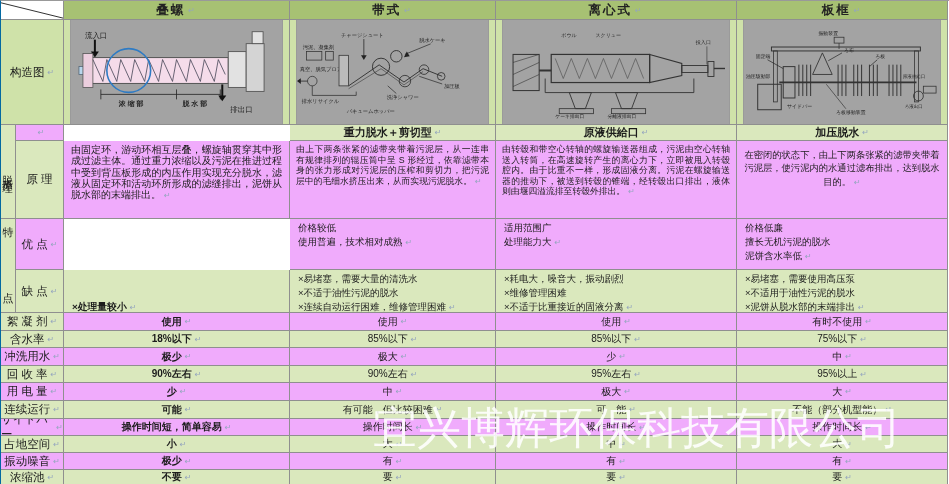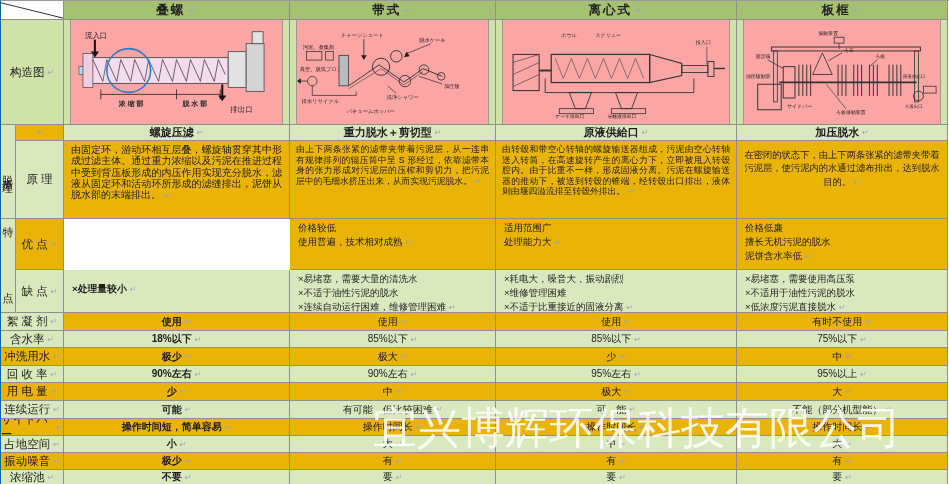--- a/index.html
+++ b/index.html
@@ -6,37 +6,37 @@
 html,body{background:#fff}
 body{font-family:"Liberation Sans","DejaVu Sans",sans-serif}
 .wrap{position:relative;width:949px;height:484px;background:#fff;overflow:hidden;border-left:1px solid #0369a1;border-top:1px solid #999}
 .tbl{display:grid;width:949px;height:484px;
  grid-template-columns:15px 48px 226px 206px 241px 211px;
  grid-template-rows:19px 105px 16px 78px 51px 43px 18px 17px 18px 17px 18px 18px 17px 17px 17px 15px}
 .c{border-right:1px solid #8f8f8f;border-bottom:1px solid #8f8f8f;display:flex;align-items:center;justify-content:center;overflow:hidden;color:#1c1c1c;min-width:0;min-height:0}
 .green{background:#dae8bd}
 .dg{background:#cfe2a9}
 .hg{background:#a7c173}
-.white{background:#eab308}
+.white{background:#f0abfc}
 .hdr{font-weight:bold;font-size:12.5px;letter-spacing:2px;color:#222}
 .sub{font-weight:bold;font-size:11px}
 .lbl{font-size:11.5px}
 .corner{position:relative;background:#fff}
 .corner svg{position:absolute;inset:0;width:100%;height:100%}
 .vert{writing-mode:vertical-rl;text-orientation:upright;font-size:10.5px;letter-spacing:3px}
 .tedian{flex-direction:column;justify-content:space-between;padding:6px 0;font-size:11px}
 .prin{display:block;text-align:justify;padding:3px 6px;font-size:8.8px;line-height:1.2}
 .p1{font-size:10px;line-height:1.13;padding:3px 7px}
 .p4{padding-top:8px;font-size:9.3px;line-height:1.45;text-align:center}
 .adv{display:block;white-space:pre-line;font-size:9.5px;line-height:1.45;padding:2px 8px}
 .a1{font-size:9.8px;font-weight:bold}
 .b{font-weight:bold}
 .v{font-size:10px}
 .ret::after{content:"\21B5";font-size:8px;color:#94a5be;margin-left:3px;font-weight:normal}
-.dbox{background:#fca5a5;border:1px solid #9a9a9a;width:calc(100% - 12px);height:113px;display:flex;align-items:center;justify-content:center;overflow:hidden}
+.dbox{background:#a3a3a3;border:1px solid #9a9a9a;width:calc(100% - 12px);height:113px;display:flex;align-items:center;justify-content:center;overflow:hidden}
 .dbox svg{width:100%;height:100%}
 svg text{font-family:inherit;fill:#222}
 .watermark{position:absolute;left:372px;top:398px;font-size:44px;font-weight:normal;color:rgba(255,255,255,.88);white-space:nowrap;pointer-events:none;letter-spacing:0}
 </style>
 </head>
 <body>
 
 <div class="wrap">
   <div class="tbl">
 
@@ -171,21 +171,20 @@
           <text x="162" y="52" font-size="4.6">原液供給口</text>
           <circle cx="178" cy="70" r="5" fill="none" stroke="#333" stroke-width="0.9"></circle>
           <rect x="183" y="60" width="13" height="7" fill="none" stroke="#333" stroke-width="0.8"></rect>
           <text x="164" y="82" font-size="4.6">ろ液出口</text>
         </svg>
       </div>
     </div>
 
     <div class="c green vert" style="grid-area:3/1/5/2">脱水原理</div>
     <div class="c white ret" style="grid-area:3/2/4/3"></div>
-    <div class="c green sub ret" style="grid-area:3/3/4/4">螺旋压滤</div>
     <div class="c green sub ret" style="grid-area:3/4/4/5">重力脱水＋剪切型</div>
     <div class="c green sub ret" style="grid-area:3/5/4/6">原液供給口</div>
     <div class="c green sub ret" style="grid-area:3/6/4/7">加压脱水</div>
 
     <div class="c green lbl" style="grid-area:4/2/5/3;flex-direction:column">原 理</div>
     <div class="c white prin p1 ret" style="grid-area:4/3/5/4">由固定环，游动环相互层叠，螺旋轴贯穿其中形成过滤主体。通过重力浓缩以及污泥在推进过程中受到背压板形成的内压作用实现充分脱水，滤液从固定环和活动环所形成的滤缝排出，泥饼从脱水部的末端排出。</div>
     <div class="c white prin ret" style="grid-area:4/4/5/5">由上下两条张紧的滤带夹带着污泥层，从一连串有规律排列的辊压筒中呈 S 形经过，依靠滤带本身的张力形成对污泥层的压榨和剪切力，把污泥层中的毛细水挤压出来，从而实现污泥脱水。</div>
     <div class="c white prin ret" style="grid-area:4/5/5/6">由转毂和带空心转轴的螺旋输送器组成，污泥由空心转轴送入转筒，在高速旋转产生的离心力下，立即被甩入转毂腔内。由于比重不一样，形成固液分离。污泥在螺旋输送器的推动下，被送到转毂的锥端，经转毂出口排出，液体则由堰四溢流排至转毂外排出。</div>
     <div class="c white prin p4 ret" style="grid-area:4/6/5/7">在密闭的状态下，由上下两条张紧的滤带夹带着污泥层，使污泥内的水通过滤布排出，达到脱水目的。</div>
 
@@ -196,30 +195,30 @@
     <div class="c white lbl ret" style="grid-area:5/2/6/3">优 点</div>
     <div class="c white adv ret" style="grid-area:5/4/6/5">价格较低
 使用普遍，技术相对成熟</div>
     <div class="c white adv ret" style="grid-area:5/5/6/6">适用范围广
 处理能力大</div>
     <div class="c white adv ret" style="grid-area:5/6/6/7">价格低廉
 擅长无机污泥的脱水
 泥饼含水率低</div>
 
     <div class="c green lbl ret" style="grid-area:6/2/7/3">缺 点</div>
-    <div class="c green adv a1 ret" style="grid-area:6/3/7/4;padding-top:12px">×处理量较小</div>
+    <div class="c green adv a1 ret" style="grid-area:6/3/7/4;padding-top:30px">×处理量较小</div>
     <div class="c green adv ret" style="grid-area:6/4/7/5">×易堵塞，需要大量的清洗水
 ×不适于油性污泥的脱水
 ×连续自动运行困难，维修管理困难</div>
     <div class="c green adv ret" style="grid-area:6/5/7/6">×耗电大，噪音大，振动剧烈
 ×维修管理困难
 ×不适于比重接近的固液分离</div>
     <div class="c green adv ret" style="grid-area:6/6/7/7">×易堵塞，需要使用高压泵
 ×不适用于油性污泥的脱水
-×低浓度污泥直接脱水</div>
+×泥饼从脱水部的末端排出</div>
 
     <div class="c green lbl ret" style="grid-area:7/1/8/3">絮 凝 剂</div>
     <div class="c white v b ret" style="grid-area:7/3/8/4">使用</div>
     <div class="c white v ret" style="grid-area:7/4/8/5">使用</div>
     <div class="c white v ret" style="grid-area:7/5/8/6">使用</div>
     <div class="c white v ret" style="grid-area:7/6/8/7">有时不使用</div>
 
     <div class="c green lbl ret" style="grid-area:8/1/9/3">含水率</div>
     <div class="c green v b ret" style="grid-area:8/3/9/4">18%以下</div>
     <div class="c green v ret" style="grid-area:8/4/9/5">85%以下</div>

